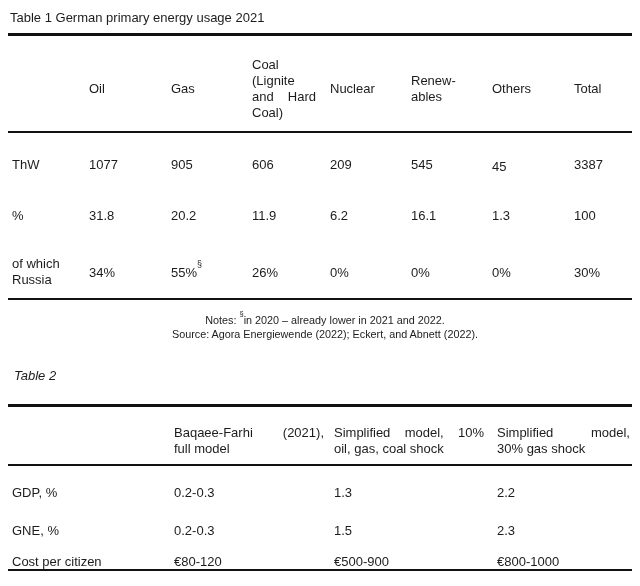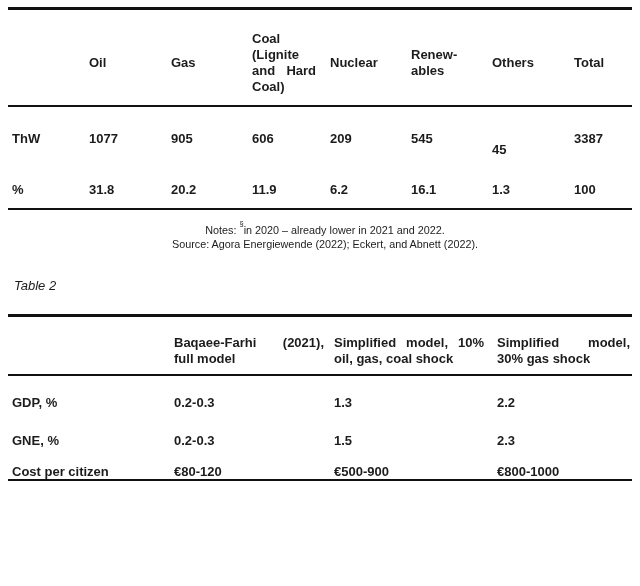--- a/index.html
+++ b/index.html
@@ -18,21 +18,21 @@
     margin: 9px 0 0 10px;
     line-height: 17px;
   }
   table {
     border-collapse: collapse;
     table-layout: fixed;
     margin-left: 8px;
     width: 624px;
   }
   th, td {
-    font-weight: 700;
+    font-weight: 400;
     text-align: left;
     vertical-align: middle;
     padding: 12px 0 0 4px;
     overflow: hidden;
   }
   
   .t1 { margin-top: 7px; }
   .t1 thead tr {
     border-top: 3px solid #111;
     border-bottom: 2.5px solid #111;
@@ -41,21 +41,21 @@
   .t1 tbody tr:last-child { border-bottom: 2.5px solid #111; }
   .t1 .row-thw { height: 53px; }
   .t1 .row-pct { height: 50px; }
   .t1 .row-rus { height: 64px; }
   .hline { display: block; line-height: 16px; }
   .jline {
     text-align: justify;
     text-align-last: justify;
   }
   .coal-j { width: 64px; }
-  .drop { position: relative; top: 11px; display: inline-block; }
+  .drop { position: relative; top: 2px; display: inline-block; }
   sup.sig {
     font-size: 9px;
     position: relative;
     top: -4px;
     line-height: 0;
   }
   
   .notes-block { margin: 13px 0 0 10px; }
   .note-line {
     font-size: 10.8px;
@@ -76,20 +76,21 @@
   .t2 .row-gne { height: 36px; }
   .t2 .row-cost { height: 28px; }
   .hblock { width: 150px; }
   .hblock.narrow { width: 133px; }
 </style>
 </head>
 <body>
 
 <div class="page">
 
+  <div class="tbl-title">Table 1 German primary energy usage 2021</div>
 
   <table class="t1">
     <colgroup>
       <col style="width:77px">
         <col style="width:82px">
         <col style="width:81px">
         <col style="width:78px">
       <col style="width:81px">
         <col style="width:81px">
         <col style="width:82px">
@@ -139,20 +140,33 @@
       <tr class="row-pct">
         <td>%</td>
         <td>31.8</td>
         <td>20.2</td>
         <td>11.9</td>
         <td>6.2</td>
         <td>16.1</td>
         <td>1.3</td>
         <td>100</td>
       </tr>
+      <tr class="row-rus">
+        <td>
+          <span class="hline">of which</span>
+          <span class="hline">Russia</span>
+        </td>
+        <td>34%</td>
+        <td><span>55%</span><sup class="sig">§</sup></td>
+        <td>26%</td>
+        <td>0%</td>
+        <td>0%</td>
+        <td>0%</td>
+        <td>30%</td>
+      </tr>
     </tbody>
   </table>
 
   <div class="notes-block">
     <div class="note-line"><span>Notes: </span><sup class="sig">§</sup><span>in 2020 – already lower in 2021 and 2022.</span></div>
     <div class="note-line">Source: Agora Energiewende (2022); Eckert, and Abnett (2022).</div>
   </div>
 
   <div class="tbl-title t2-title">Table 2</div>
 

